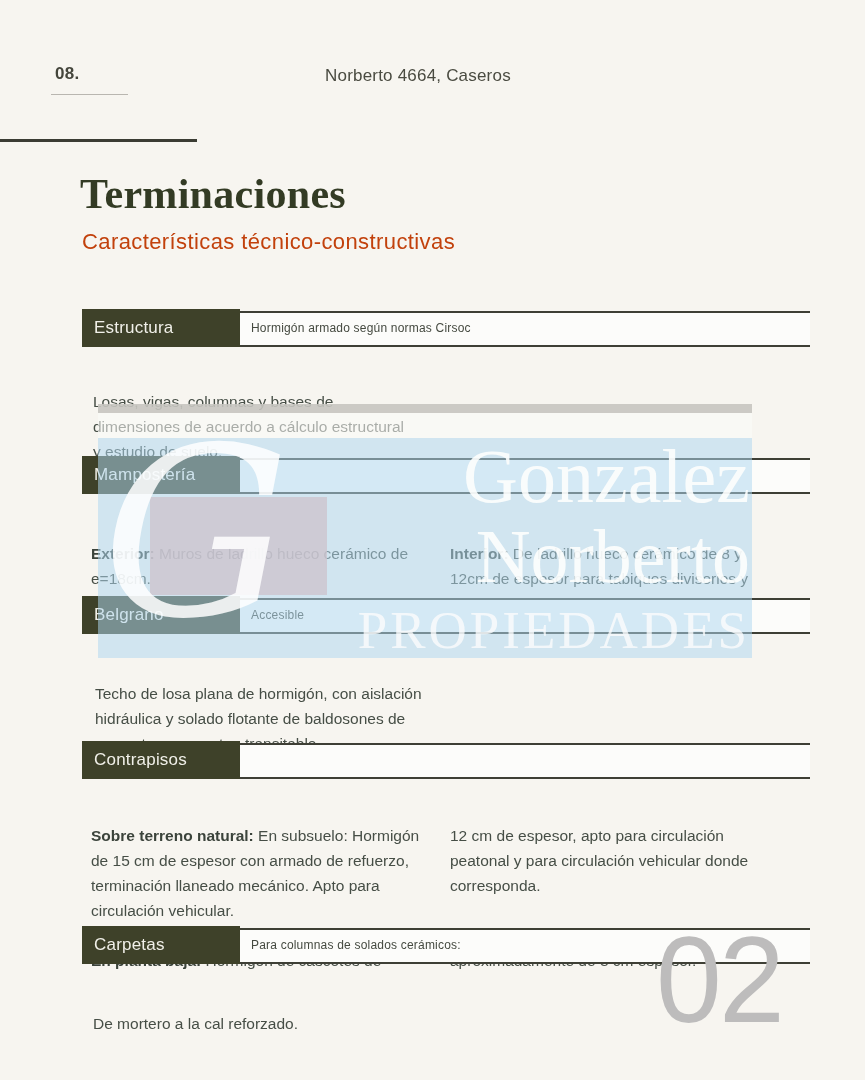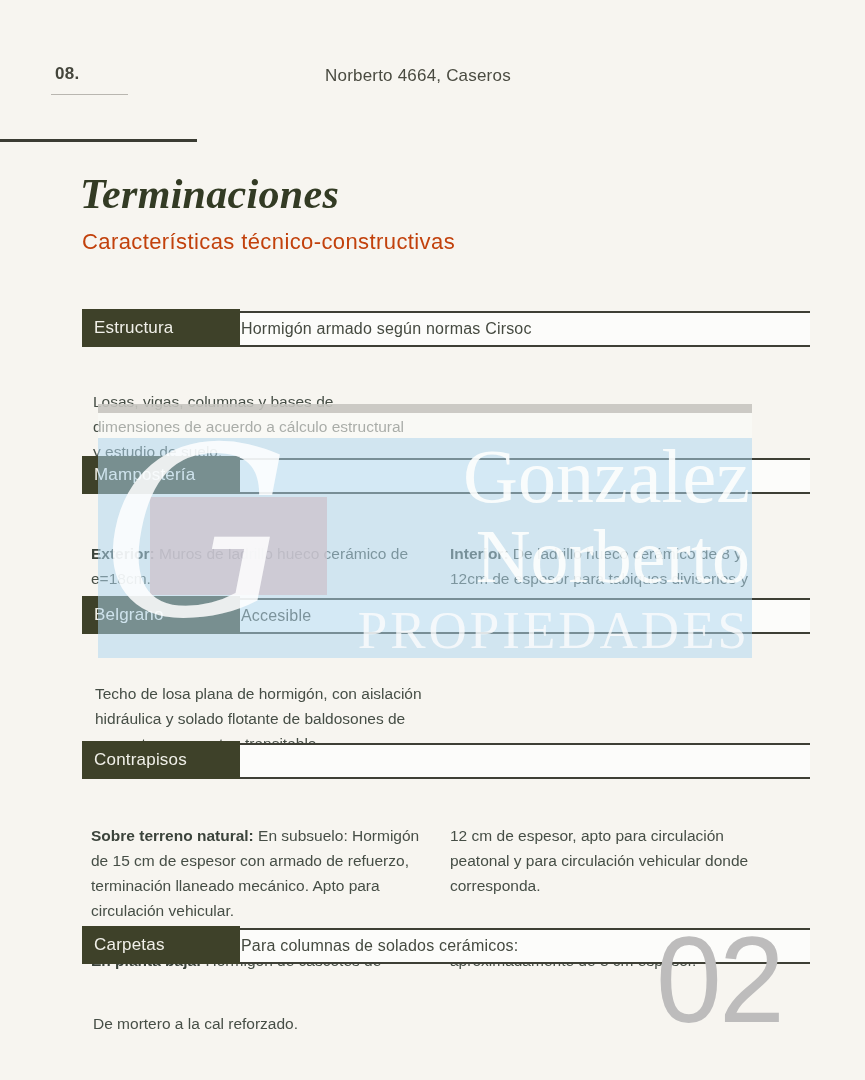--- a/index.html
+++ b/index.html
@@ -6,27 +6,27 @@
   body{width:865px;height:1080px;background:#f7f5f0;font-family:"Liberation Sans",sans-serif;overflow:hidden;}
   .page{position:relative;width:865px;height:1080px;background:#f7f5f0;}
 
   
   .page-num{position:absolute;left:55px;top:64px;font-size:17px;font-weight:700;color:#45463c;letter-spacing:.3px;}
   .page-num-underline{position:absolute;left:51px;top:94px;width:77px;height:1px;background:#b9b6b0;}
   .address{position:absolute;left:325px;top:66px;font-size:17px;color:#4a4b41;letter-spacing:.2px;}
   .corner-rule{position:absolute;left:0;top:139px;width:197px;height:3px;background:#3b3c33;}
 
   
-  .title{position:absolute;left:80px;top:170px;font-family:"Liberation Serif",serif;font-weight:700;font-size:42px;color:#333b24;letter-spacing:.3px;font-style:italic;}
+  .title{position:absolute;left:80px;top:170px;font-family:"Liberation Serif",serif;font-weight:700;font-size:42px;color:#333b24;letter-spacing:.3px;}
   .subtitle{position:absolute;left:82px;top:229px;font-size:22px;color:#c2410c;letter-spacing:.4px;}
 
   
   .sec-row{position:absolute;left:82px;width:728px;height:36px;border-top:2px solid #3e3f35;border-bottom:2px solid #3e3f35;background:#fcfcfa;box-sizing:border-box;z-index:1;}
   .sec-label{position:absolute;left:0;top:-4px;width:158px;height:38px;background:#3e4129;color:#f1f0e9;font-size:17px;line-height:38px;padding-left:12px;box-sizing:border-box;letter-spacing:.2px;}
-  .sec-header{position:absolute;left:159px;top:0;line-height:31px;font-size:16px;color:#454a40;letter-spacing:.2px;}
+  .sec-header{position:absolute;left:169px;top:0;line-height:31px;font-size:12px;color:#454a40;letter-spacing:.2px;}
 
   
   .copy{position:absolute;font-size:15.5px;line-height:25px;color:#464e46;white-space:pre-line;z-index:1;}
   .copy b{font-weight:700;color:#3b433b;}
   .copy p{margin:0;}
   .col-left{left:79px;width:352px;margin-left:12px;}
   .col-right{left:450px;width:362px;}
 
   
   .big-num{position:absolute;left:656px;top:930px;font-size:122px;line-height:100px;font-weight:400;color:#bdbcbc;letter-spacing:-3px;transform:scaleX(.97);transform-origin:left top;z-index:2;}

